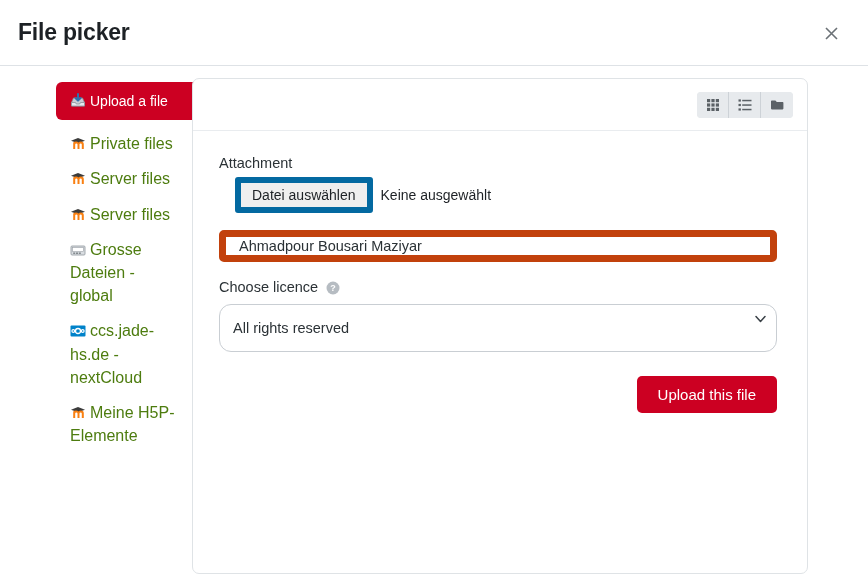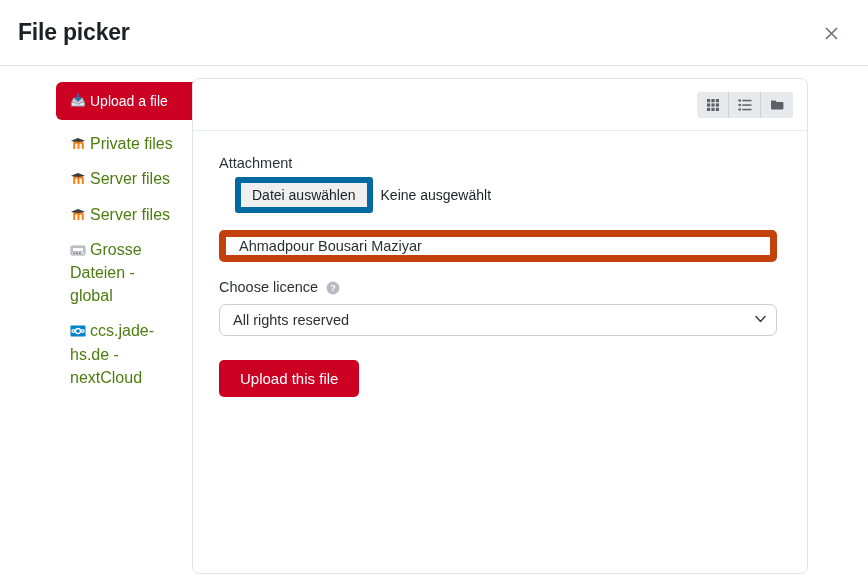--- a/index.html
+++ b/index.html
@@ -168,41 +168,41 @@
     outline: none;
   }
   .help-ico {
     display: inline-block;
     vertical-align: -3px;
     margin-left: 4px;
   }
   .select-wrap { position: relative; }
   .sel-input {
     width: 100%;
-    height: 32px;
+    height: 48px;
     border: 1px solid #c9ced3;
-    border-radius: 7px;
+    border-radius: 12px;
     padding: 0 30px 0 13px;
     font-size: 14.5px;
     font-family: "Liberation Sans", sans-serif;
     color: #2b3236;
     background: #fff;
     appearance: none;
     -webkit-appearance: none;
     outline: none;
     cursor: pointer;
   }
   .sel-chev {
     position: absolute;
     right: 11px; top: 11px;
     pointer-events: none;
   }
   .submit-row {
     display: flex;
-    justify-content: flex-start;
+    justify-content: flex-end;
     margin-top: 24px;
   }
   .upload-btn {
     background: #cc0022;
     color: #fff;
     border: none;
     border-radius: 5px;
     font-size: 15px;
     font-family: "Liberation Sans", sans-serif;
     padding: 10px 21px;
@@ -278,20 +278,28 @@
       <span class="ico">
         <svg width="16" height="16" viewBox="0 0 16 16">
           <rect x="0.5" y="2.5" width="15" height="11" rx="1" fill="#0082c9"></rect>
           <circle cx="8" cy="8" r="2.5" fill="none" stroke="#ffffff" stroke-width="1.3"></circle>
           <circle cx="3.3" cy="8" r="1.4" fill="none" stroke="#ffffff" stroke-width="1.2"></circle>
           <circle cx="12.7" cy="8" r="1.4" fill="none" stroke="#ffffff" stroke-width="1.2"></circle>
         </svg>
       </span><span class="lbl">ccs.jade-hs.de - nextCloud</span>
     </a>
 
+    <a class="fp-repo">
+      <span class="ico">
+        <svg width="16" height="16" viewBox="0 0 16 16">
+          <path d="M1 4.8 L8 2 L15 4.8 L8 7.2 Z" fill="#3c3c3b"></path>
+          <path d="M3.2 6.4 L3.2 13 L5.2 13 L5.2 8.6 Q5.2 7.4 6.4 7.4 Q7.5 7.4 7.5 8.6 L7.5 13 L9.5 13 L9.5 8.6 Q9.5 7.4 10.6 7.4 Q11.8 7.4 11.8 8.6 L11.8 13 L13.8 13 L13.8 8.3 Q13.8 5.6 11 5.6 Q9.3 5.6 8.5 6.6 Q7.7 5.6 6 5.6 Q4.2 5.6 3.2 6.4 Z" fill="#f98012"></path>
+        </svg>
+      </span><span class="lbl">Meine H5P-Elemente</span>
+    </a>
   </div>
 
   <div class="fp-content">
     <div class="fp-panel">
 
       <div class="fp-toolbar">
         <div class="viewbar">
           <button>
             <svg width="14" height="14" viewBox="0 0 14 14">
               <rect x="1" y="1" width="3.2" height="3.2" fill="#5b6166"></rect>

